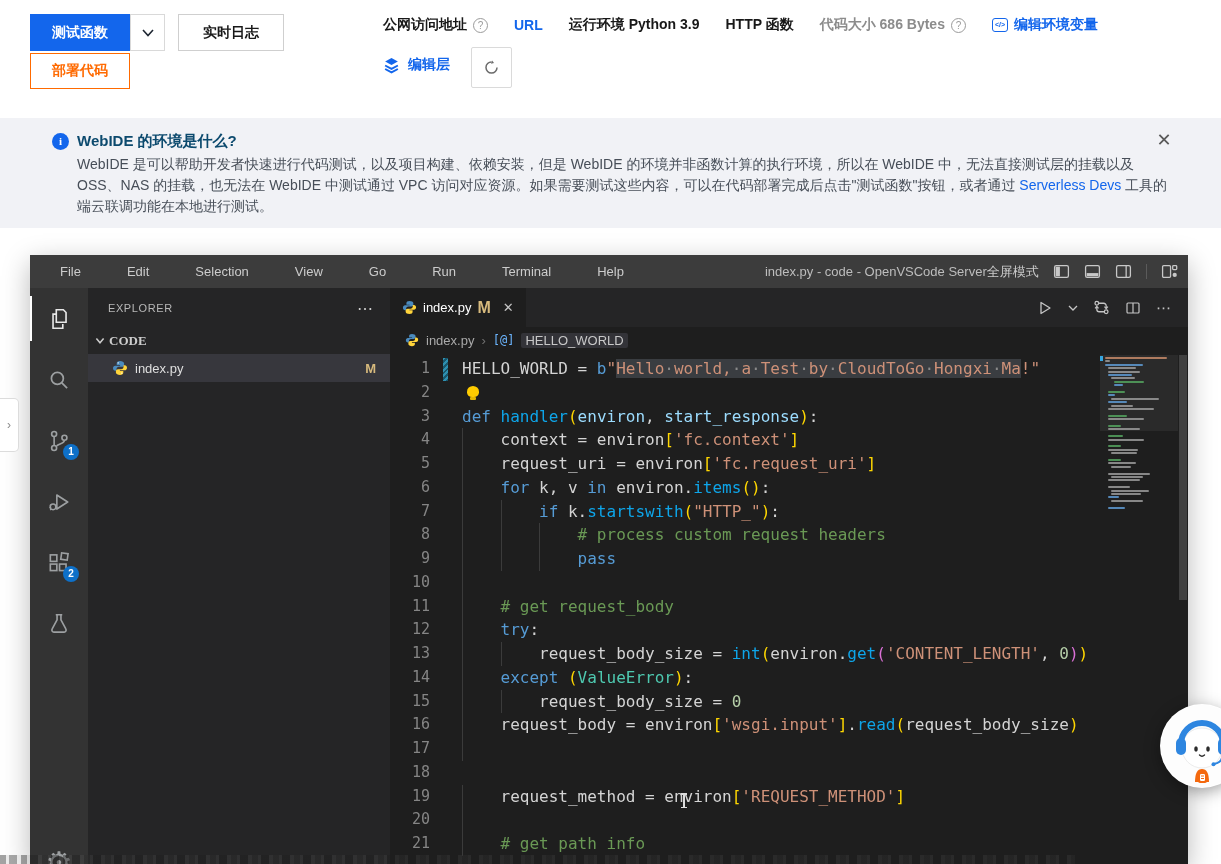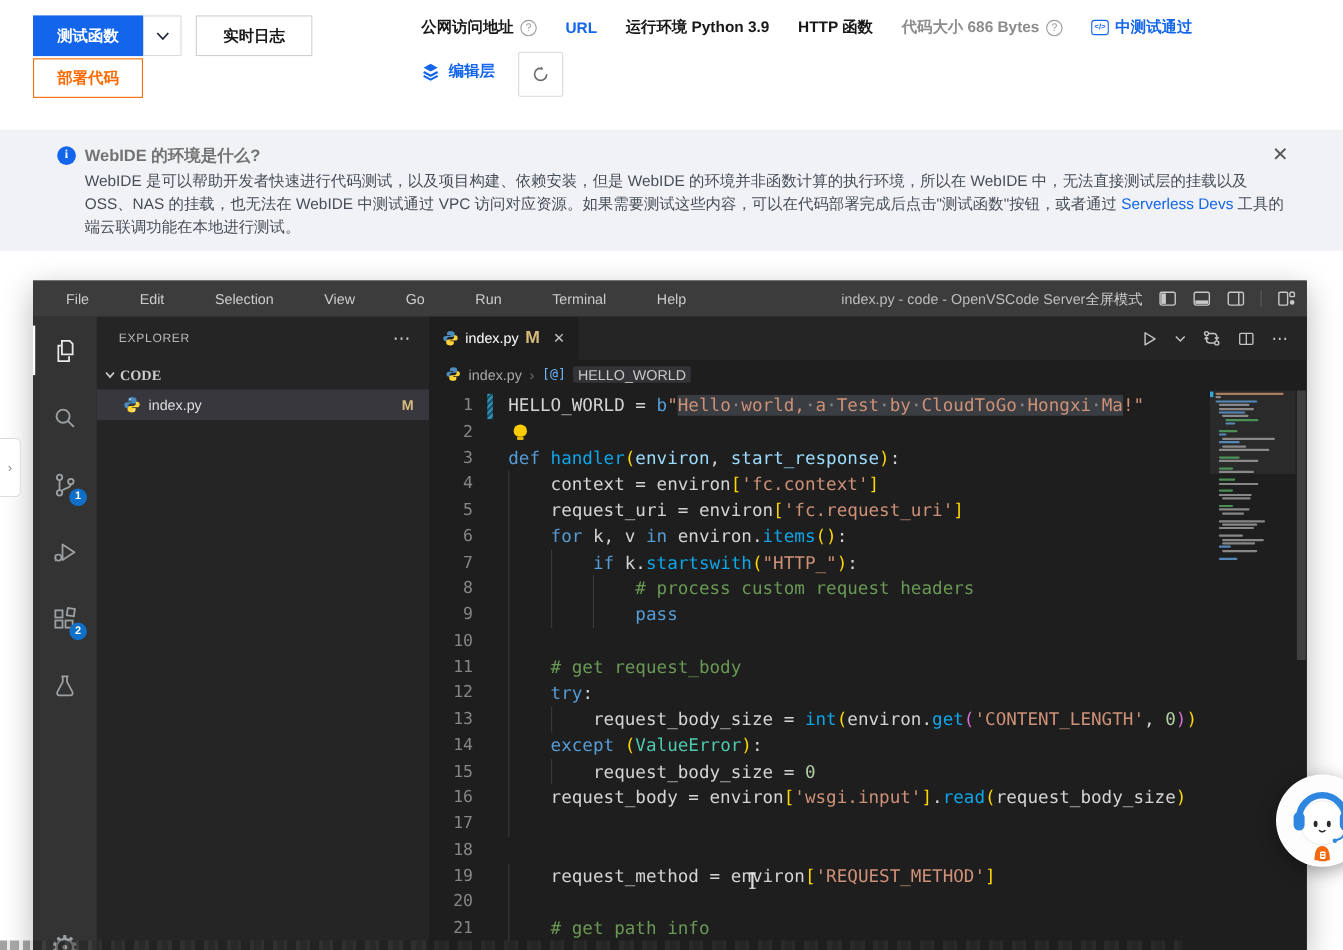--- a/index.html
+++ b/index.html
@@ -23,21 +23,21 @@
   .env-icon { width:16px; height:14px; border:1.5px solid #1366EC; border-radius:3px; color:#1366EC;
     font-size:7px; line-height:11px; text-align:center; font-weight:700; display:inline-block; }
   .info-row2 { left:383px; top:53px; height:24px; display:flex; align-items:center; gap:8px; font-size:14px; font-weight:600; }
   .refresh-btn { left:471px; top:47px; width:41px; height:41px; border:1px solid #DADADA; border-radius:2px;
     background:#fff; display:flex; align-items:center; justify-content:center; cursor:pointer; }
 
   
   .banner { left:0; top:118px; width:1221px; height:110px; background:#F1F2F6; }
   .banner-icon { left:52px; top:133px; width:17px; height:17px; border-radius:50%; background:#1366EC; color:#fff;
     font-size:11px; font-weight:700; text-align:center; line-height:17px; font-family:"Liberation Serif",serif; }
-  .banner-title { left:77px; top:132px; font-size:15px; font-weight:700; color:#737373; }
+  .banner-title { left:77px; top:132px; font-size:15px; font-weight:700; color:#0c4a6e; }
   .banner-body { left:77px; top:154px; width:1095px; font-size:14px; line-height:21px; color:#474E58; }
   .banner-close { left:1153px; top:129px; width:22px; height:22px; color:#5A5A5A; font-size:18px; line-height:22px;
     text-align:center; cursor:pointer; }
 
   
   .vscode { left:30px; top:255px; width:1158px; height:609px; background:#1E1E1E;
     box-shadow:0 8px 26px rgba(0,0,0,.28); overflow:hidden; }
   .titlebar { height:33px; background:#3C3C3C; display:flex; align-items:center; color:#CCC; font-size:13px; }
   .app-icon { width:19px; height:19px; margin:0 8px 0 13px; background:#2E7CD5; border-radius:3px; position:relative; }
   .app-icon::before { content:""; position:absolute; left:4px; right:4px; top:4px; height:2px; background:#fff;
@@ -143,21 +143,21 @@
   </span>
   <a class="lnk">URL</a>
   <span>运行环境 Python 3.9</span>
   <span>HTTP 函数</span>
   <span class="info-group">
     <span class="muted">代码大小 686 Bytes</span>
     <span class="q-icon">?</span>
   </span>
   <span class="info-group">
     <span class="env-icon">&lt;/&gt;</span>
-    <a class="lnk">中测试通过</a>
+    <a class="lnk">编辑环境变量</a>
   </span>
 </div>
 
 <div class="abs info-row2">
   <svg width="17" height="17" viewBox="0 0 16 16">
     <path d="M8 1 L14 4.3 L8 7.6 L2 4.3 Z" fill="#1366EC"></path>
     <path d="M2 8 L8 11.2 L14 8" stroke="#1366EC" stroke-width="1.8" fill="none"></path>
     <path d="M2 11.3 L8 14.5 L14 11.3" stroke="#1366EC" stroke-width="1.8" fill="none"></path>
   </svg>
   <a class="lnk">编辑层</a>

